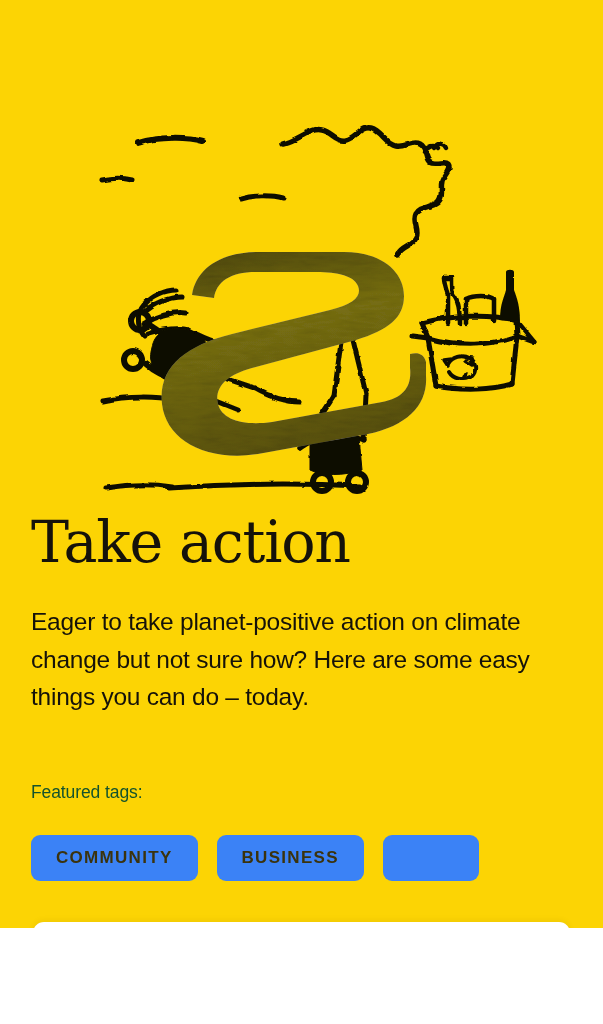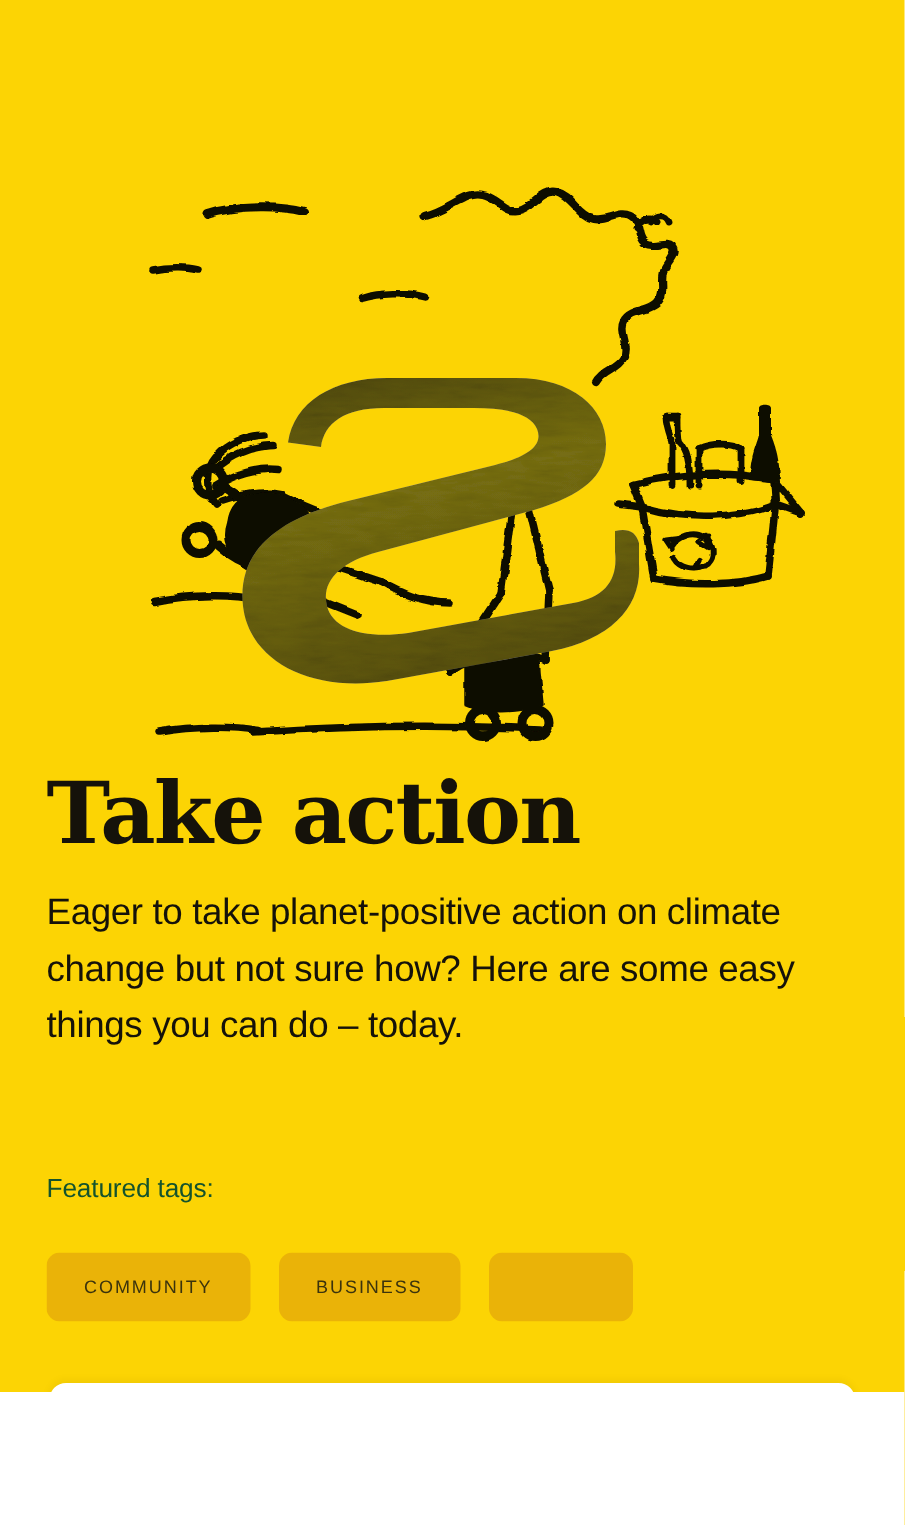--- a/index.html
+++ b/index.html
@@ -40,31 +40,31 @@
   }
   .illustration svg { display: block; width: 100%; height: 100%; }
 
   
   .headline {
     position: absolute;
     left: 31px;
     top: 513px;
     margin: 0;
     font-family: "DejaVu Serif", "Liberation Serif", serif;
-    font-weight: 700;
+    font-weight: 400;
     font-size: 57px;
     line-height: 1.05;
     letter-spacing: -1.2px;
     color: #15120a;
   }
 
   .intro {
     position: absolute;
     left: 31px;
-    top: 590px;
+    top: 603px;
     width: 500px;
     margin: 0;
     font-family: "Liberation Sans", sans-serif;
     font-weight: 400;
     font-size: 24.5px;
     line-height: 37.5px;
     letter-spacing: -0.25px;
     color: #15120a;
   }
 
@@ -93,25 +93,25 @@
   }
   .tag-chip {
     flex: 0 0 auto;
     height: 46px;
     box-sizing: border-box;
     display: flex;
     align-items: center;
     justify-content: center;
     padding: 0 25px;
     border-radius: 9px;
-    background: #eab308;
+    background: #3b82f6;
     color: #3b330d;
     font-family: "Liberation Sans", sans-serif;
-    font-size: 12px;
-    font-weight: 400;
+    font-size: 17px;
+    font-weight: 700;
     letter-spacing: 1.3px;
     white-space: nowrap;
     cursor: pointer;
     border: none;
   }
   .tag-chip.ghost { width: 96px; padding: 0; }
 
   
   .peek-card {
     position: absolute;

